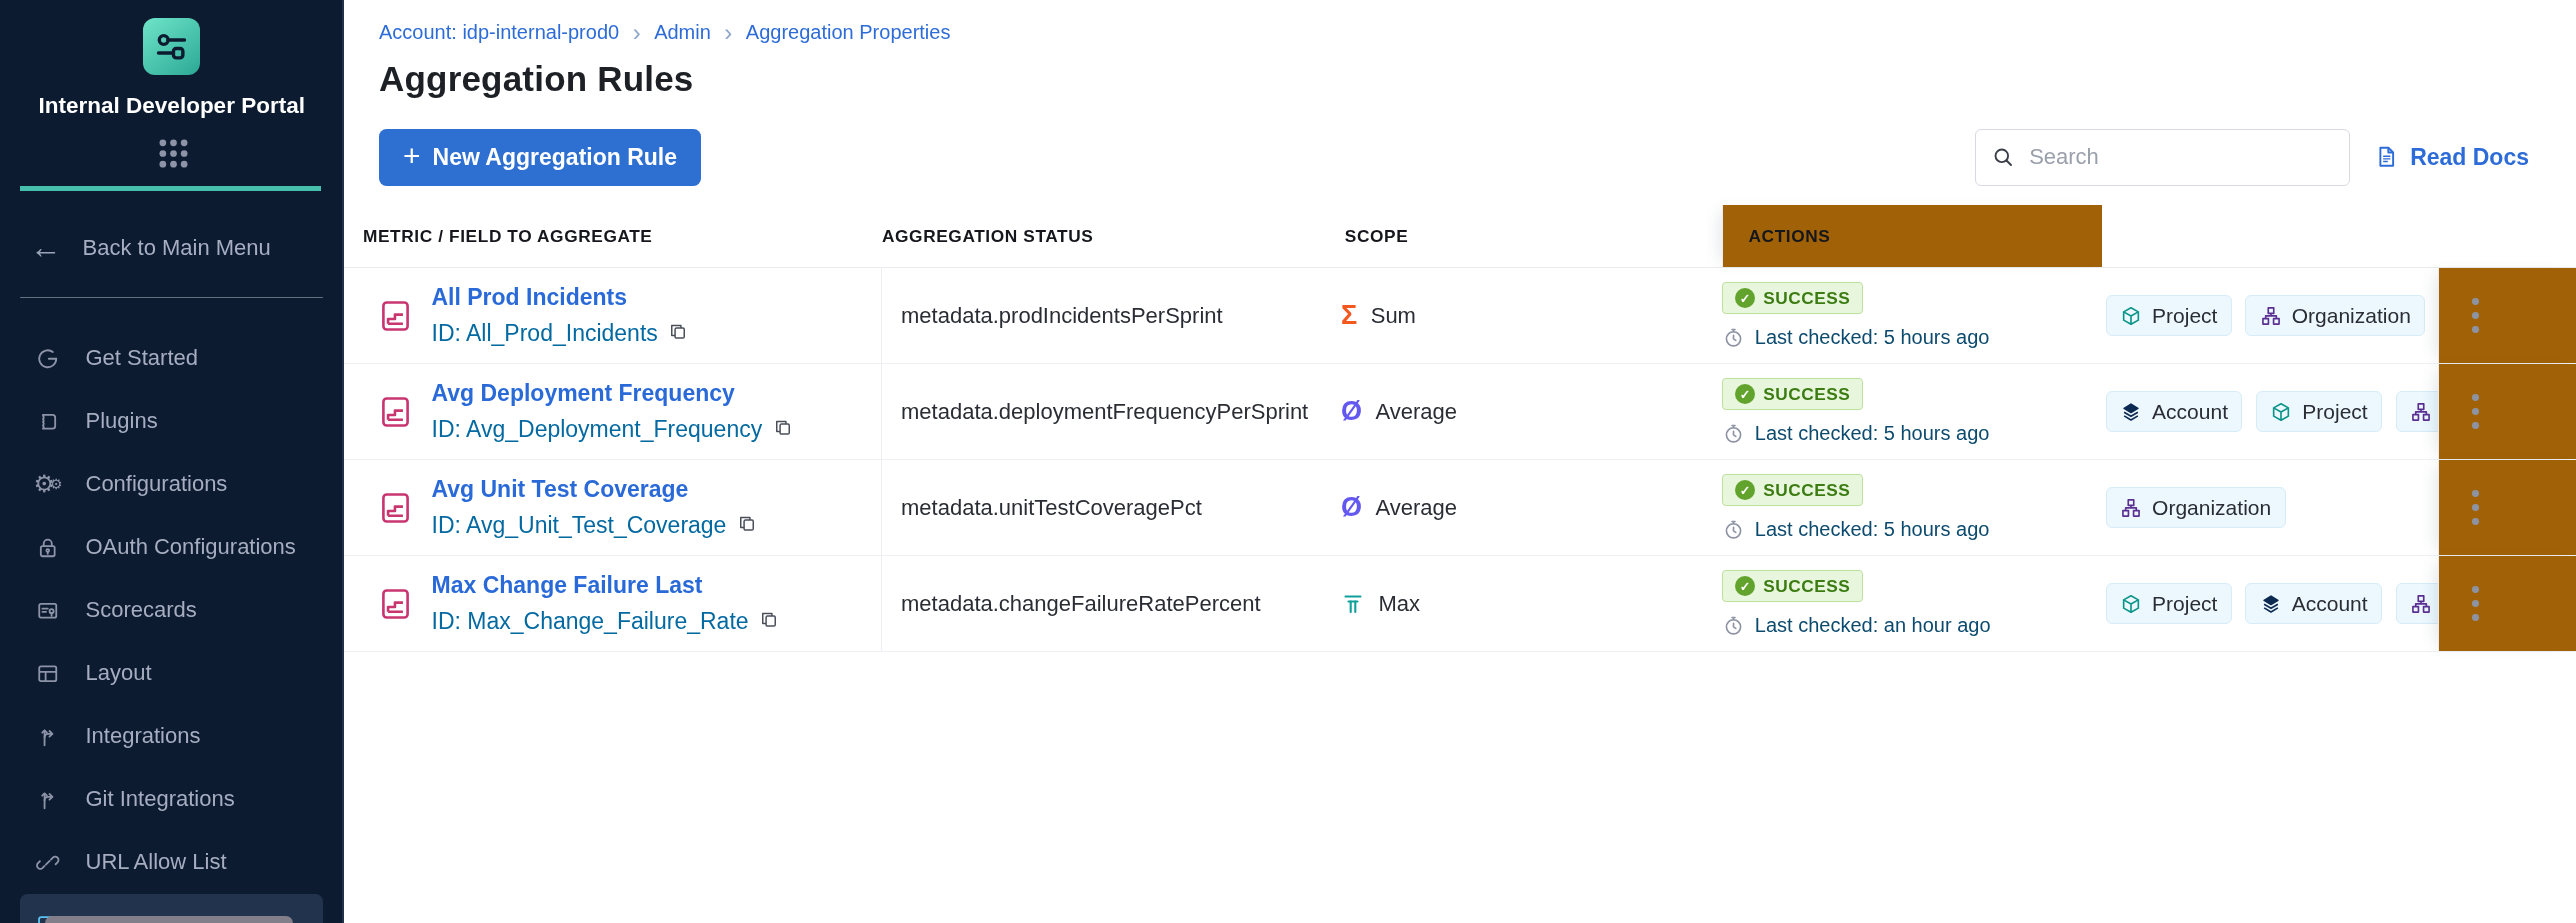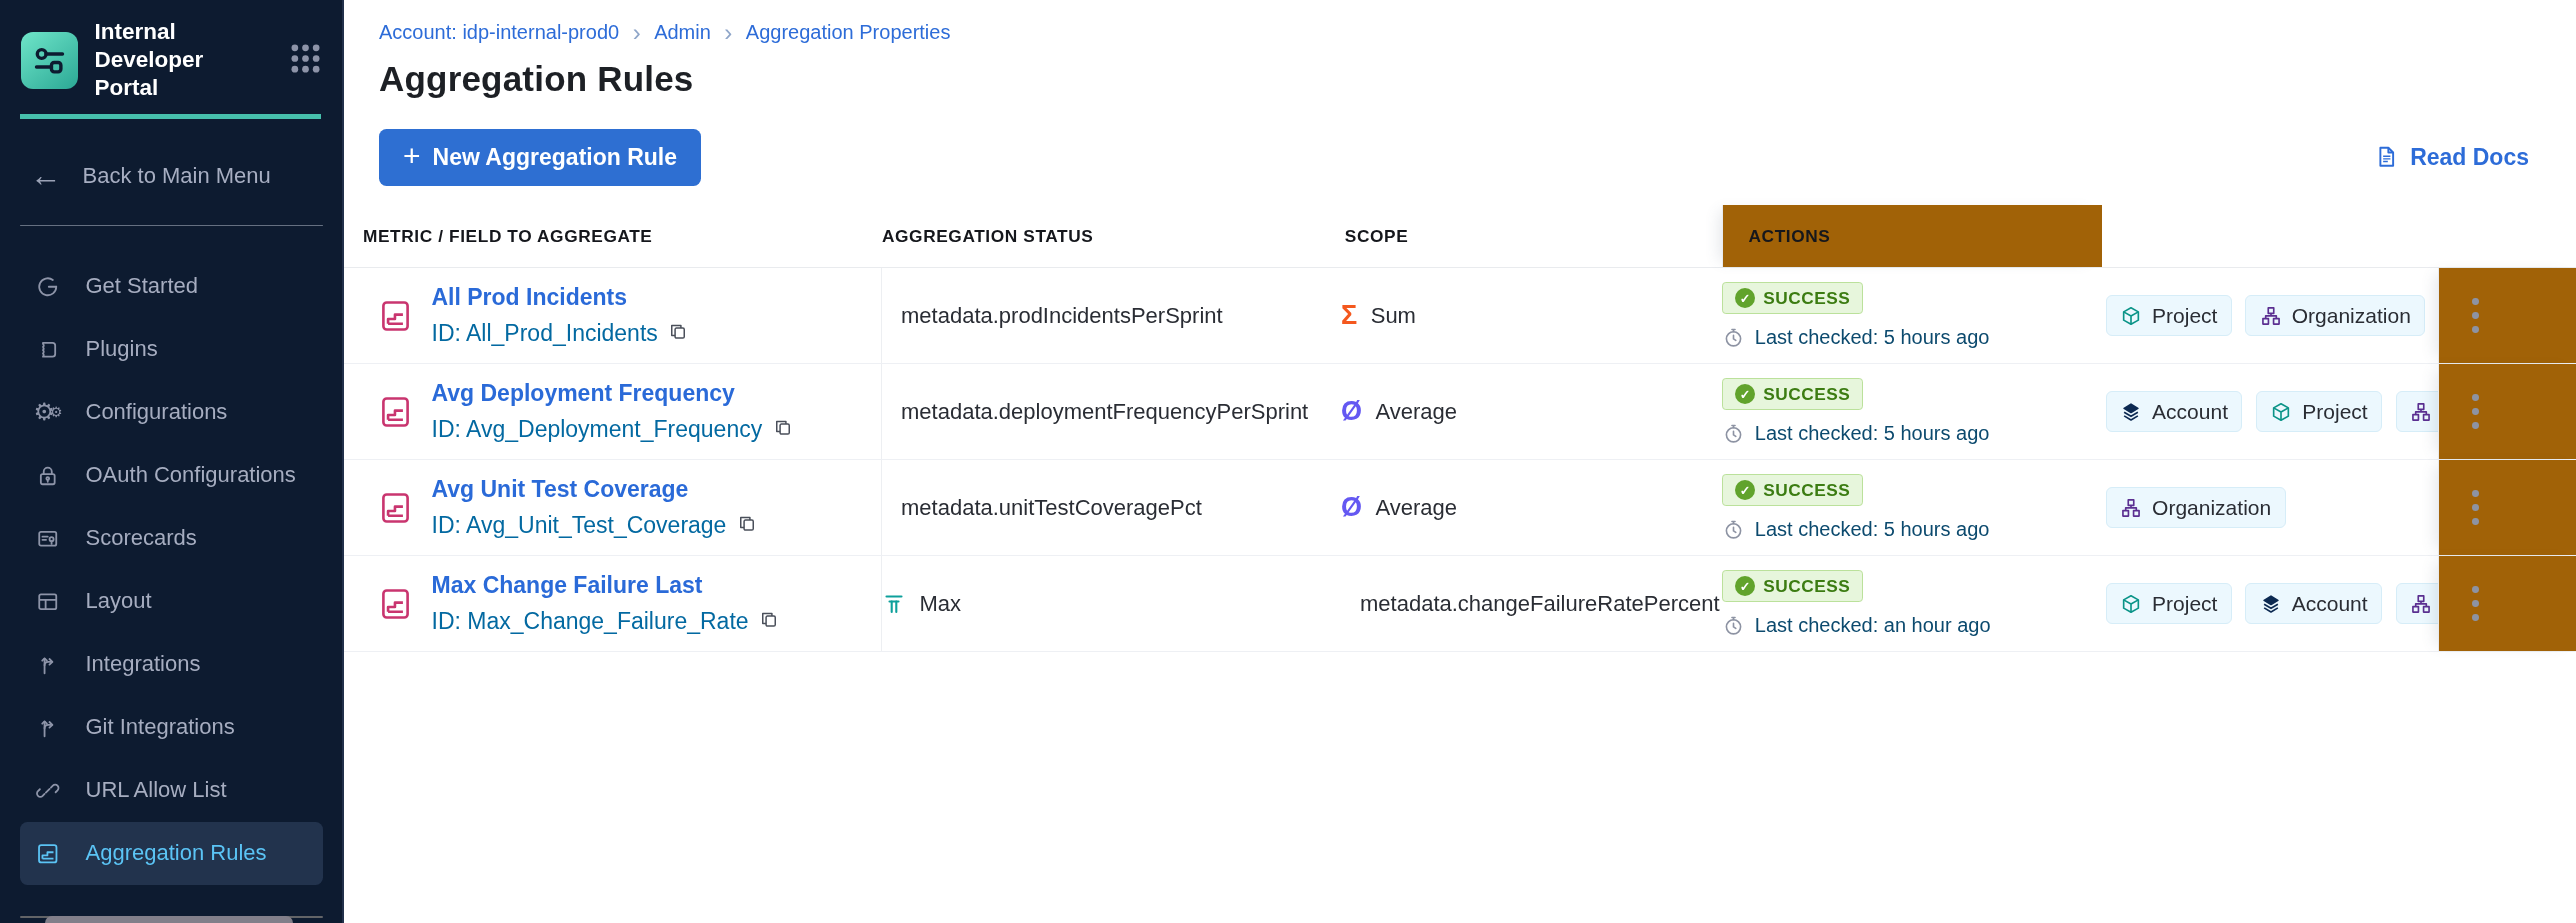--- a/index.html
+++ b/index.html
@@ -2,21 +2,21 @@
 <html style="font-size:12px"><head>
 <meta charset="utf-8">
 <style>
   html,body{margin:0;padding:0;width:2576px;height:923px;overflow:hidden;background:#fff;
     font-family:"Liberation Sans",sans-serif;-webkit-font-smoothing:antialiased;}
   .app{display:flex;width:2576px;height:923px;}
 
   
   .sidebar{width:344px;min-width:344px;background:#0d1b30;position:relative;box-sizing:border-box;
     border-right:2.3px solid #22304a;}
-  .sidebar-header{display:flex;align-items:center;gap:16.5px;padding:18px 19.5px 0 21px;}
+  .sidebar-header{display:flex;align-items:center;gap:16.5px;padding:18px 19.5px 0 21px;flex-direction:column;}
   .logo{width:57px;height:57px;border-radius:12px;flex:0 0 auto;
     background:linear-gradient(140deg,#6fe5c9,#2ba895);display:flex;align-items:center;justify-content:center;color:#0d1b30;}
   .logo svg{width:39px;height:39px;}
   .logo-title{flex:1;color:#ffffff;font-size:22.5px;line-height:28px;font-weight:bold;}
   .grid-icon{color:#8d94a8;flex:0 0 auto;margin-left:3px;cursor:pointer;}
   .grid-icon svg{width:35px;height:35px;}
   .teal-rule{height:5.3px;background:#46c0ac;margin:12px 21px 0 19.5px;}
   .back-row{display:flex;align-items:center;gap:21px;color:#a7aec2;font-size:22px;
     padding:0 21px 0 30px;margin-top:41px;cursor:pointer;}
   .back-arrow{color:#9aa2b6;font-size:31.5px;line-height:1;}
@@ -253,20 +253,27 @@
     </div>
 
     <h1 class="page-title">Aggregation Rules</h1>
 
     <div class="toolbar">
       <button class="btn-primary">
         <span class="plus">+</span>
         <span>New Aggregation Rule</span>
       </button>
       <div class="toolbar-right">
+        <div class="search-box">
+          <svg viewBox="0 0 24 24" fill="none" stroke="currentColor" stroke-width="1.9" stroke-linecap="round">
+            <circle cx="10.8" cy="10.8" r="6.3"></circle>
+              <path d="M15.5 15.5 20 20"></path>
+          </svg>
+          <input type="text" placeholder="Search" style="">
+        </div>
         <a class="read-docs">
           <svg viewBox="0 0 24 24" fill="none" stroke="currentColor" stroke-width="1.8" stroke-linejoin="round">
             <path d="M6 3.5h7.5L18 8v12.5H6z"></path>
               <path d="M13.5 3.5V8H18"></path>
             <path d="M8.6 11.5h6.8M8.6 14h6.8M8.6 16.5h4.4" stroke-width="1.4"></path>
           </svg>
           <span>Read Docs</span>
         </a>
       </div>
     </div>
@@ -509,30 +516,30 @@
             <div class="rule-id">
               <span>ID: Max_Change_Failure_Rate</span>
               <span class="copy-icon">
                 <svg viewBox="0 0 24 24" fill="none" stroke="currentColor" stroke-width="1.8" stroke-linejoin="round">
                   <rect x="8.5" y="8.5" width="11" height="12" rx="1.6"></rect>
                     <path d="M15.5 8.5v-3H4.5v12h4"></path>
                 </svg></span>
             </div>
           </div>
         </div>
+        <div class="cell cell-metric">metadata.changeFailureRatePercent</div>
         <div class="cell cell-formula">
           <span class="f-max">
             <svg viewBox="0 0 24 24" fill="none" stroke="currentColor" stroke-width="2.1" stroke-linecap="round">
               <path d="M4.5 4.5h15"></path>
                 <path d="M7.5 9.5h9"></path>
                 <path d="M9.7 9.5V20M14.3 9.5V20"></path>
             </svg></span>
           <span>Max</span>
         </div>
-        <div class="cell cell-metric">metadata.changeFailureRatePercent</div>
         <div class="cell cell-status">
           <span class="status-badge">
             <span class="status-check">✓</span>
             <span class="status-txt">SUCCESS</span>
           </span>
           <span class="last-checked">
             <span class="clock-icon">
               <svg viewBox="0 0 24 24" fill="none" stroke="currentColor" stroke-width="1.7" stroke-linecap="round">
                 <circle cx="12" cy="13.4" r="7.4"></circle>
                   <path d="M12 9.8v3.6l2.4 1.6"></path>

